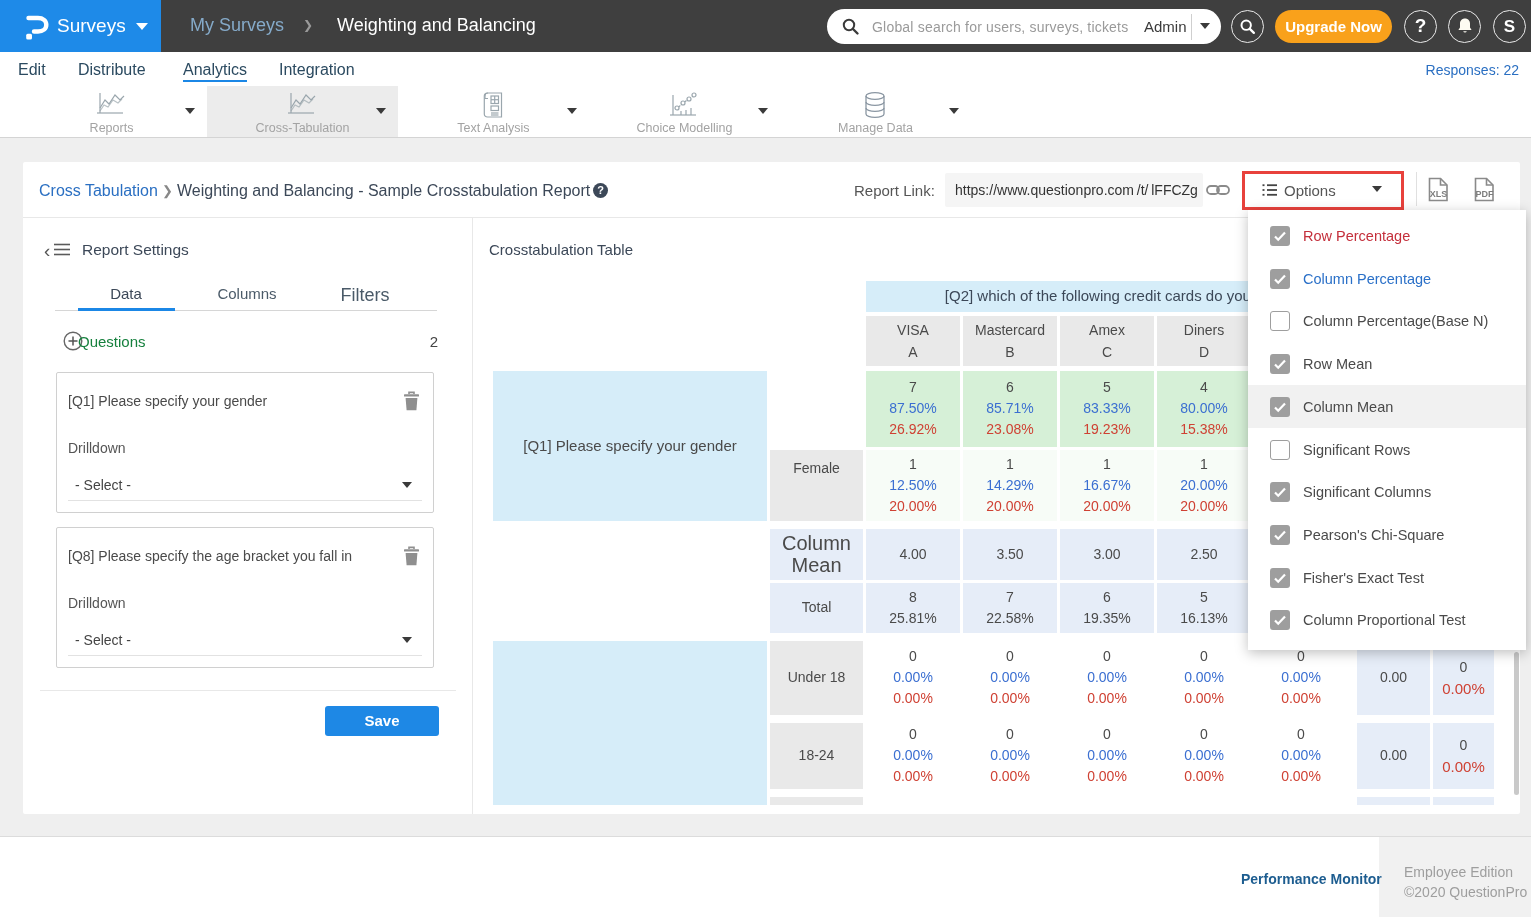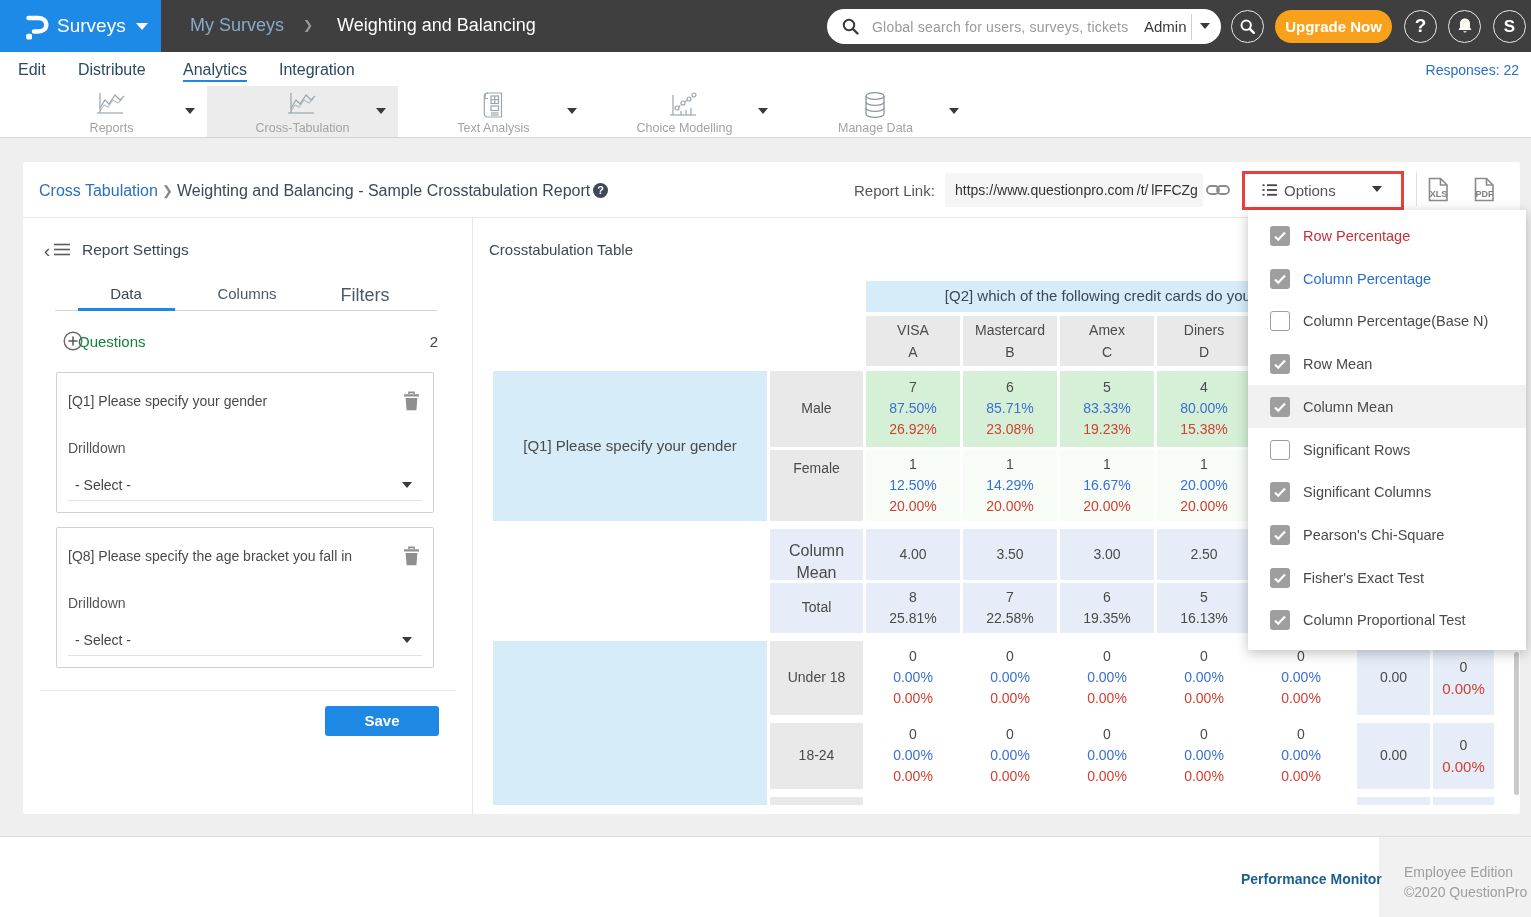--- a/index.html
+++ b/index.html
@@ -242,27 +242,24 @@
       </div>
       <div class="cell" style="left:960px;top:98px;width:61px;height:50px;background:#e9e9e9;font-size:14px;line-height:22px;padding-top:14px">
         <div class="v1">Total</div>
       </div>
       <div class="cell" style="left:20px;top:153px;width:274px;height:150px;background:#d6edf9;font-size:15px;line-height:21px;padding-top:64px">
         <div class="v1">[Q1] Please specify your gender</div>
       </div>
       <div class="cell" style="left:20px;top:423px;width:274px;height:164px;background:#d6edf9;font-size:15px;line-height:21px;padding-top:71px">
         <div class="v1"></div>
       </div>
-      <div class="cell" style="left:297px;top:153px;width:93px;height:76px;background:#e9e9e9;font-size:14px;line-height:21px;padding-top:27px">
-        <div class="v1">Male</div>
-      </div>
       <div class="cell" style="left:297px;top:232px;width:93px;height:71px;background:#e9e9e9;font-size:14px;line-height:21px;padding-top:8px">
         <div class="v1">Female</div>
       </div>
-      <div class="cell" style="left:297px;top:311px;width:93px;height:51px;background:#e6edf8;font-size:16px;line-height:22px;padding-top:11px">
+      <div class="cell" style="left:297px;top:311px;width:93px;height:51px;background:#e6edf8;font-size:20px;line-height:22px;padding-top:3px">
         <div class="v1">Column</div>
         <div class="v1">Mean</div>
       </div>
       <div class="cell" style="left:297px;top:365px;width:93px;height:50px;background:#e6edf8;font-size:14px;line-height:21px;padding-top:14px">
         <div class="v1">Total</div>
       </div>
       <div class="cell" style="left:297px;top:423px;width:93px;height:74px;background:#e9e9e9;font-size:14px;line-height:21px;padding-top:26px">
         <div class="v1">Under 18</div>
       </div>
       <div class="cell" style="left:297px;top:505px;width:93px;height:66px;background:#e9e9e9;font-size:14px;line-height:21px;padding-top:22px">

